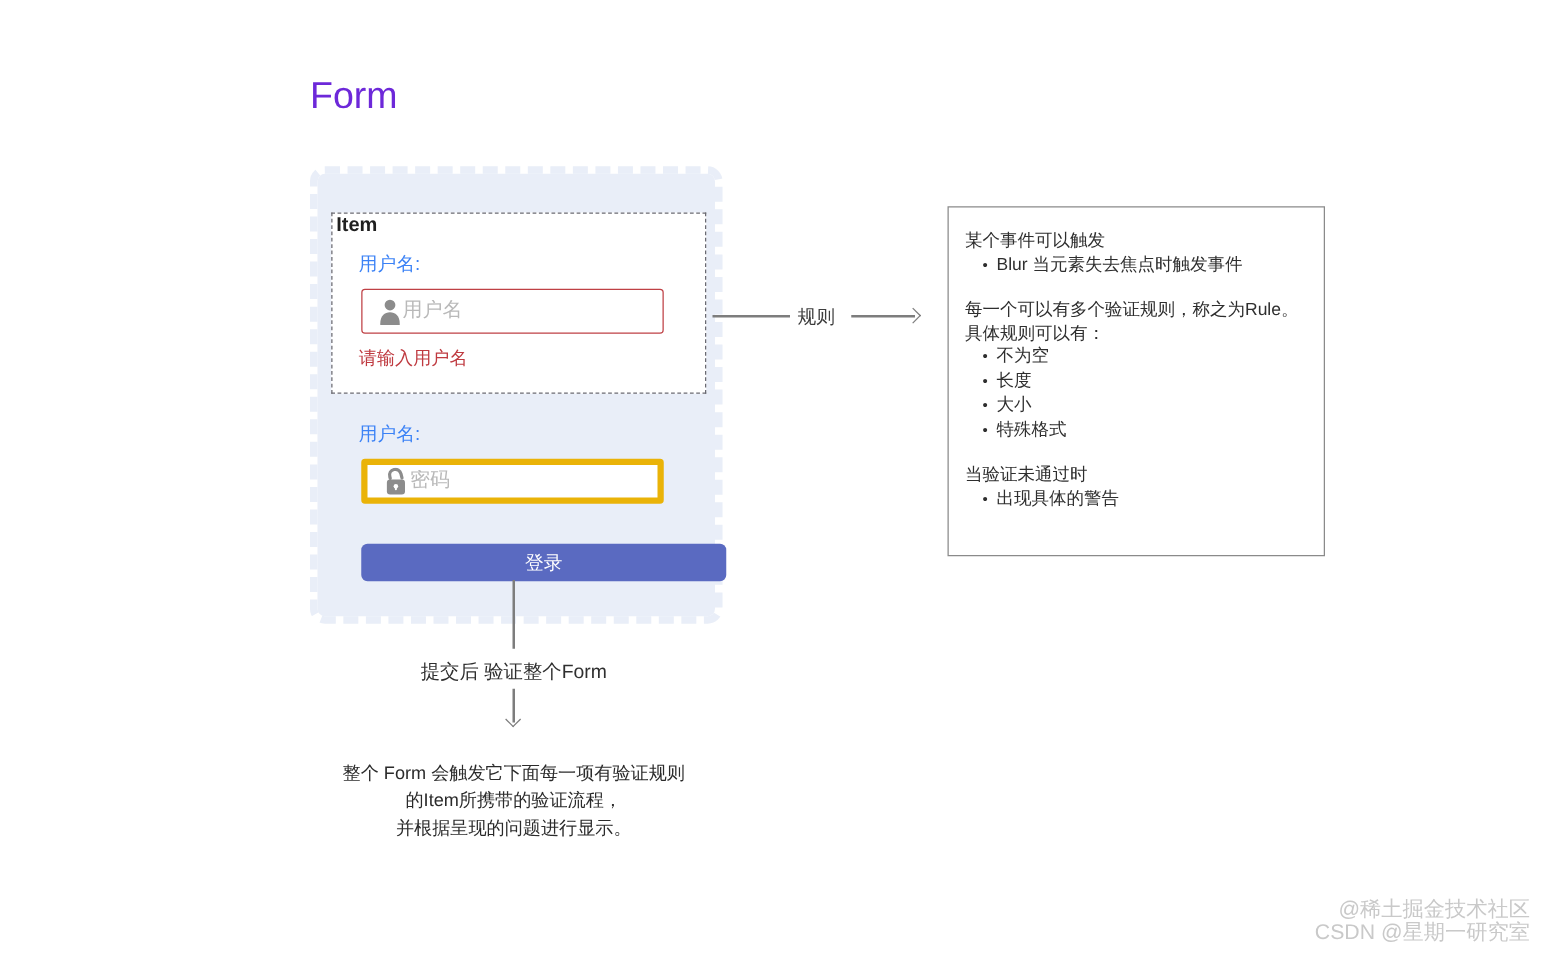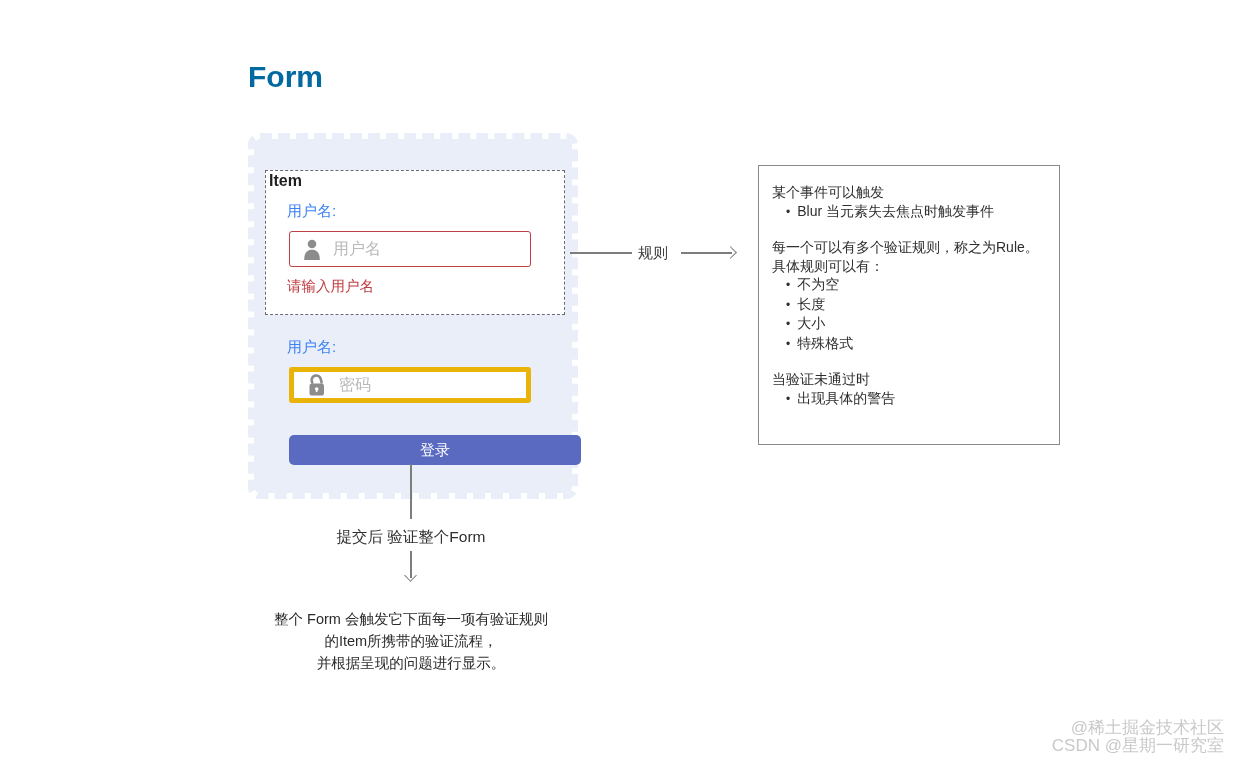--- a/index.html
+++ b/index.html
@@ -12,21 +12,21 @@
     position: relative;
     width: 1246px;
     height: 764px;
     background: #ffffff;
     overflow: hidden;
   }
 
   
   .page-title {
     position: absolute; left: 248px; top: 60px;
-    font-size: 30px; font-weight: 700; color: #0369a1;
+    font-size: 30px; font-weight: 400; color: #6d28d9;
   }
 
   
   .form-panel {
     position: absolute; left: 248px; top: 133px;
     width: 330px; height: 366px;
     background: #e9eef8;
     background-clip: padding-box;
     border: 6px dashed #e9eef8;
     border-radius: 12px;
@@ -52,21 +52,21 @@
   .label-username { left: 287px; top: 202px; }
   .label-password { left: 287px; top: 338px; }
 
   
   .input-wrap {
     position: absolute;
     width: 242px; height: 36px;
     background: #fff;
     border-radius: 3px;
     display: flex; align-items: center;
-    padding: 0 10px 0 12px; gap: 11px;
+    padding: 0 10px 0 12px; 
   }
   .input-username { left: 289px; top: 231px; border: 1.5px solid #bf4045; }
   .input-password { left: 289px; top: 367px; border: 5px solid #eab308; }
   .input-wrap input {
     flex: 1; min-width: 0;
     border: none; outline: none; background: transparent;
     font-size: 16px; color: #333;
     font-family: "Liberation Sans", "DejaVu Sans", sans-serif;
   }
   .input-wrap input::placeholder { color: #b9b9b9; opacity: 1; }

